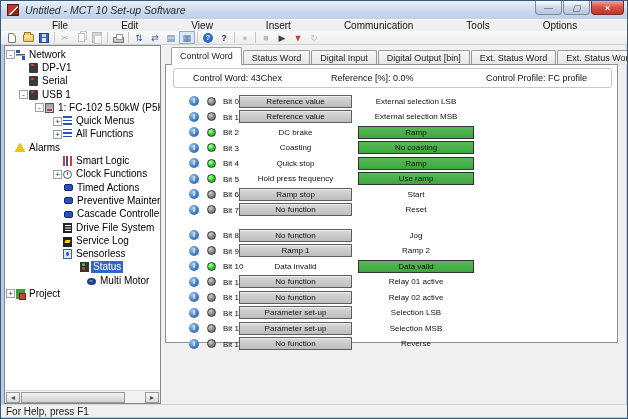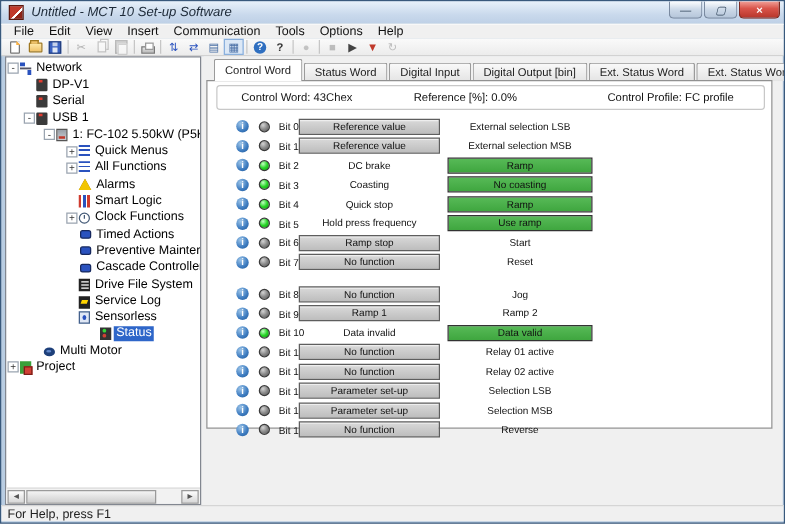--- a/index.html
+++ b/index.html
@@ -6,21 +6,21 @@
   .win{position:relative;width:628px;height:419px;background:#b9cde2;border:1px solid #39597c;box-sizing:border-box;overflow:hidden;}
   
   .titlebar{position:absolute;left:0;top:0;width:100%;height:18px;background:linear-gradient(#e8f1fa,#c9d9ec 60%,#bed0e6);font-style:italic;}
   .title-icon{position:absolute;left:6px;top:3px;width:12px;height:12px;background:linear-gradient(135deg,#c0392b 0 55%,#fff 55% 65%,#8e2418 65%);border:1px solid #5b170e;box-sizing:border-box;}
   .title-text{position:absolute;left:24px;top:3px;font-size:10.5px;color:#1d2a38;white-space:nowrap;}
   .winbtns{position:absolute;right:3px;top:0;display:flex;}
   .wb{width:27px;height:14px;margin-left:1px;border:1px solid #7a8aa0;border-top:none;border-radius:0 0 4px 4px;background:linear-gradient(#fdfeff,#ccd9e8 50%,#b6c6da);display:flex;align-items:center;justify-content:center;font-size:9px;color:#33475c;box-sizing:border-box;}
   .wb.close{width:33px;background:linear-gradient(#f2a198,#d9544a 45%,#b8372c);color:#fff;border-color:#7e2b22;font-weight:bold;}
   
   .menubar{position:absolute;left:0;top:18px;width:100%;height:12px;background:#f0f0f0;border-top:1px solid #f8f8f8;display:flex;align-items:center;padding-left:4px;box-sizing:border-box;}
-  .menu-item{font-size:10px;color:#111;padding:0 6px;line-height:12px;}
+  .menu-item{font-size:10px;color:#111;padding:0 6px;line-height:12px;margin-left:41px;}
   
   .toolbar{position:absolute;left:0;top:30px;width:100%;height:14px;background:linear-gradient(#fafafa,#ececec);border-bottom:1px solid #d2d2d2;display:flex;align-items:center;padding-left:3px;box-sizing:border-box;}
   .tbi{width:16px;height:13px;display:flex;align-items:center;justify-content:center;font-size:9px;color:#333;}
   .tbi.pressed{border:1px solid #8ab0dd;background:#dce8f6;box-sizing:border-box;}
   .tbi.disabled{opacity:.38;filter:grayscale(1);}
   .tbsep{width:1px;height:11px;background:#c6c6c6;margin:0 2px;}
   
   .mi{display:inline-block;position:relative;box-sizing:border-box;}
   .mi-page{width:8px;height:10px;background:#fff;border:1px solid #777;border-radius:1px;}
   .mi-page::after{content:"";position:absolute;right:-1px;top:-1px;width:3px;height:3px;background:linear-gradient(225deg,#ececec 50%,#f7b24a 50%);}
@@ -215,21 +215,21 @@
           <div class="tree-row" style="padding-left: 48px;">
             <span class="exp">+</span>
             <span class="ti ti-list"></span>
             <span class="tlabel">Quick Menus</span>
           </div>
           <div class="tree-row" style="padding-left: 48px;">
             <span class="exp">+</span>
             <span class="ti ti-list"></span>
             <span class="tlabel">All Functions</span>
           </div>
-          <div class="tree-row" style="padding-left: 48px;">
+          <div class="tree-row" style="">
             <span class="exp empty"></span>
             <span class="ti ti-warning"></span>
             <span class="tlabel">Alarms</span>
           </div>
           <div class="tree-row" style="padding-left: 48px;">
             <span class="exp empty"></span>
             <span class="ti ti-smart"></span>
             <span class="tlabel">Smart Logic</span>
           </div>
           <div class="tree-row" style="padding-left: 48px;">
@@ -265,21 +265,21 @@
           <div class="tree-row" style="padding-left: 48px;">
             <span class="exp empty"></span>
             <span class="ti ti-sensorless"></span>
             <span class="tlabel">Sensorless</span>
           </div>
           <div class="tree-row selected" style="padding-left: 64px;">
             <span class="exp empty"></span>
             <span class="ti ti-status"></span>
             <span class="tlabel">Status</span>
           </div>
-          <div class="tree-row" style="padding-left: 20px; text-align: center;">
+          <div class="tree-row" style="padding-left: 72px; text-align: center;">
             <span class="exp empty"></span>
             <span class="ti ti-multimotor"></span>
             <span class="tlabel">Multi Motor</span>
           </div>
           <div class="tree-row" style="padding-left: 1px;">
             <span class="exp">+</span>
             <span class="ti ti-project"></span>
             <span class="tlabel">Project</span>
           </div>
         </div>

